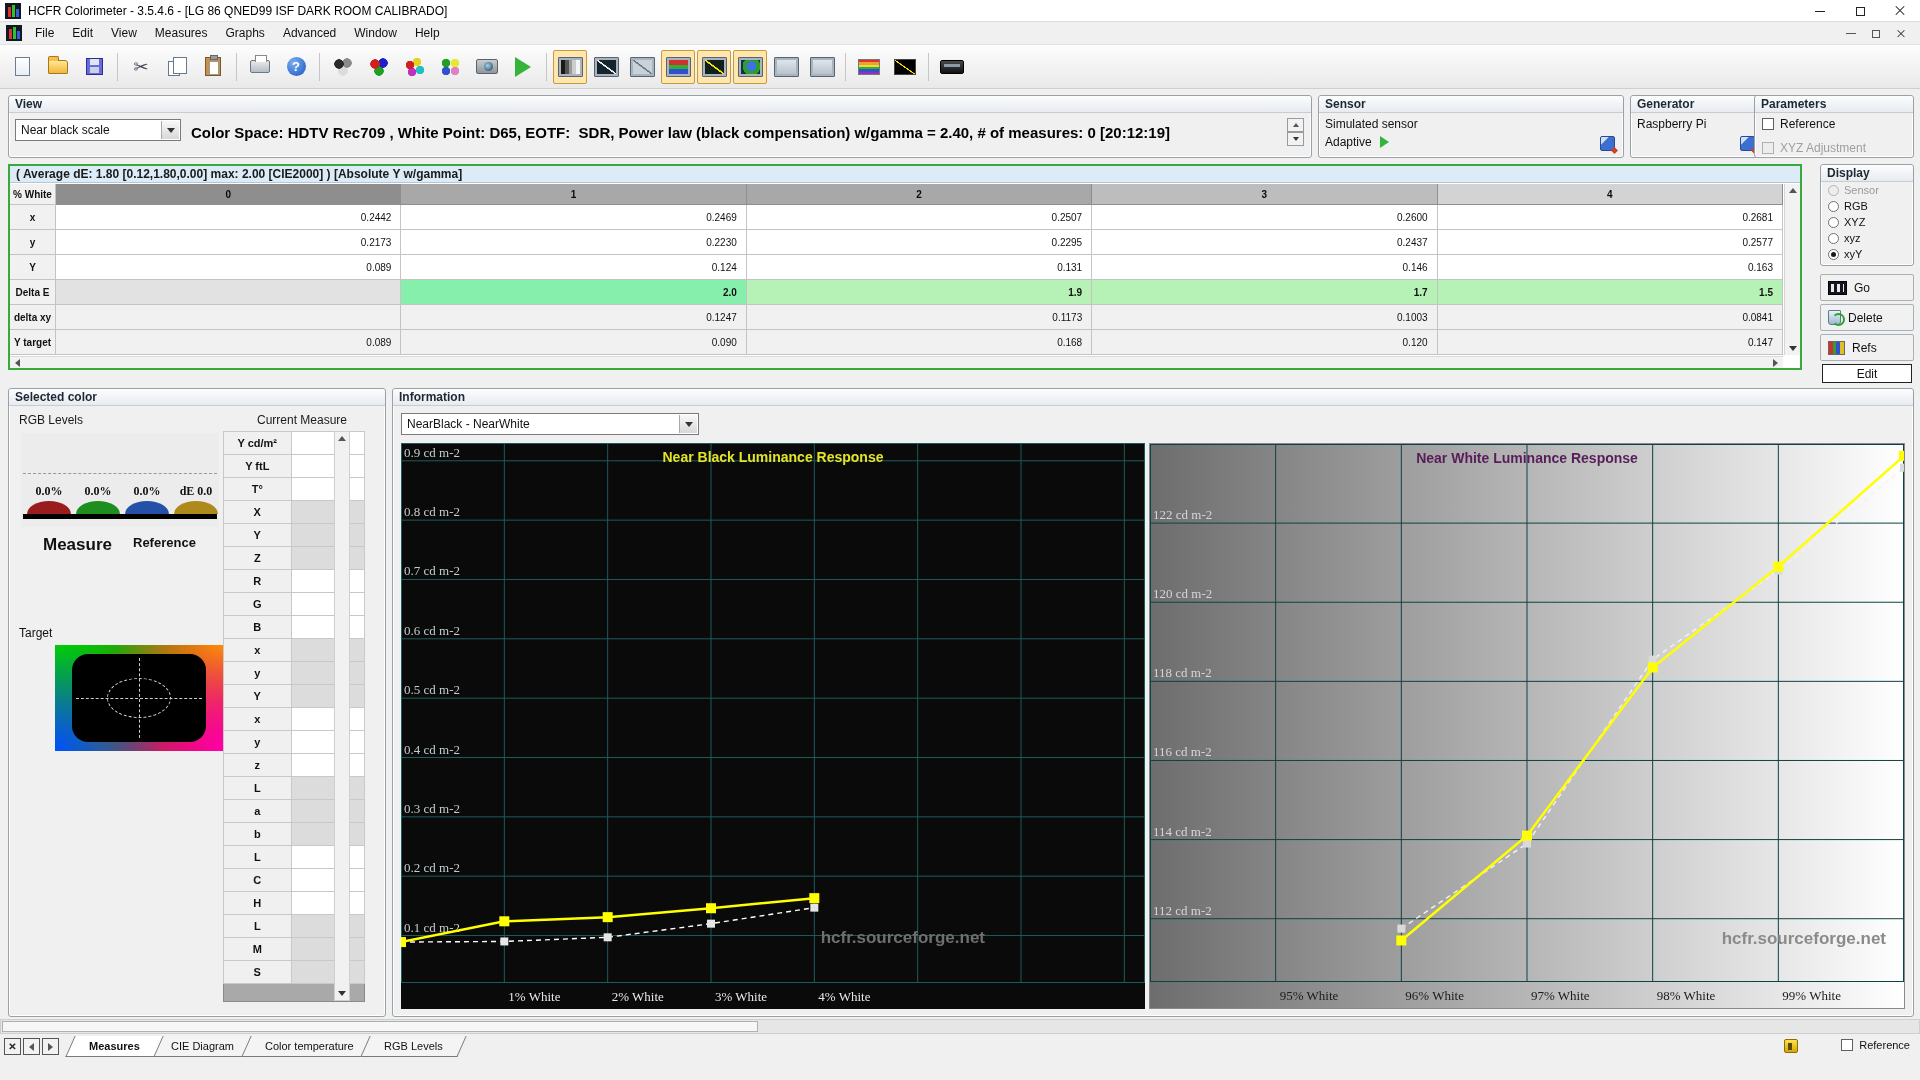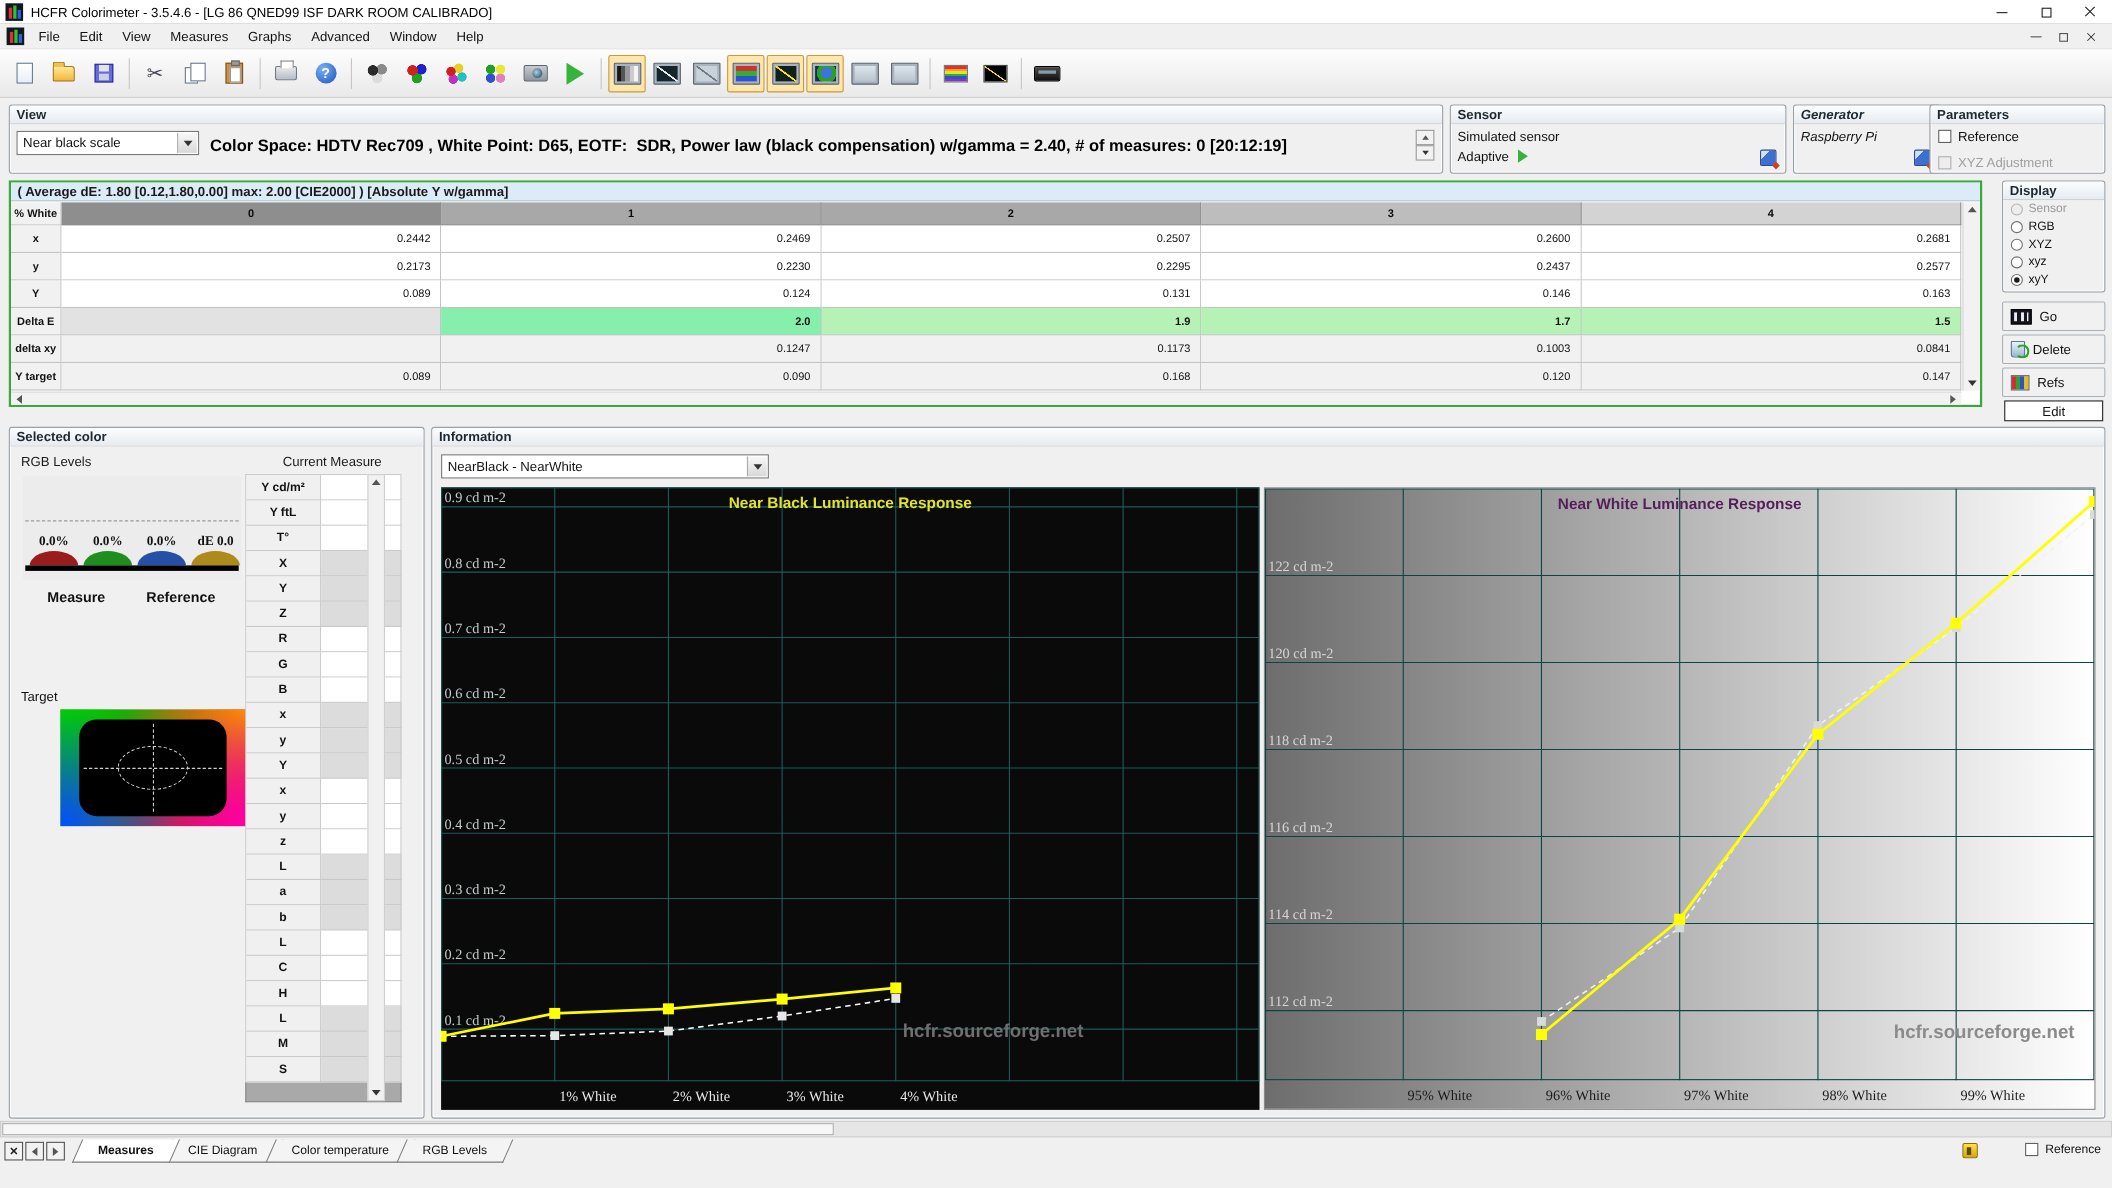--- a/index.html
+++ b/index.html
@@ -99,21 +99,21 @@
   .spin-b .arr-up{border-bottom-width:4px;border-left-width:3px;border-right-width:3px;}
   .spin-b .arr-dn{border-top-width:4px;border-left-width:3px;border-right-width:3px;}
 
   #sensor-panel{left:1318px;top:95px;width:306px;height:63px;}
   .p-line1{position:absolute;left:6px;top:21px;font-size:12px;}
   .p-line2{position:absolute;left:6px;top:39px;font-size:12px;display:flex;align-items:center;gap:8px;}
   .play-mini{width:0;height:0;border-left:9px solid #35b33a;border-top:6px solid transparent;border-bottom:6px solid transparent;display:inline-block;}
   .cfg-icon{position:absolute;right:8px;bottom:6px;width:15px;height:15px;background:linear-gradient(135deg,#cfe0f8 0 30%,#3d6fd0 31%);border:1px solid #2a4a90;border-radius:2px;}
   .cfg-icon::after{content:"";position:absolute;right:-3px;bottom:-3px;width:5px;height:5px;background:#d04020;transform:rotate(45deg);}
 
-  #generator-panel{left:1630px;top:95px;width:134px;height:63px;font-style:italic;}
+  #generator-panel{left:1630px;top:95px;width:134px;height:63px;}
   #parameters-panel{left:1754px;top:95px;width:160px;height:63px;}
   .cb-row{position:absolute;left:7px;display:flex;align-items:center;gap:6px;font-size:12px;}
   .checkbox{width:12px;height:12px;background:#fff;border:1px solid #606060;display:inline-block;}
   .cb-row.disabled{color:#9f9f9f;}
   .cb-row.disabled .checkbox{border-color:#b0b0b0;background:#ededed;}
 
   
   #measures-grid{position:absolute;left:8px;top:164px;width:1794px;height:206px;border:2px solid #3aa83a;background:#fff;}
   .grid-caption{height:17px;background:#dcebf8;border-bottom:1px solid #b9c6d2;font-weight:bold;font-size:12px;line-height:17px;padding-left:6px;color:#1a1a1a;}
   #grid-table{position:absolute;left:0;top:18px;right:17px;bottom:13px;display:flex;flex-direction:column;}
@@ -144,21 +144,21 @@
   #edit-btn{position:absolute;left:1822px;top:364px;width:90px;height:19px;background:#fff;border:1px solid #222;font-size:12px;display:flex;align-items:center;justify-content:center;}
 
   
   #selected-color-panel{left:8px;top:388px;width:378px;height:629px;}
   .sc-sub{position:absolute;font-size:12px;color:#1a1a1a;}
   #rgb-mini{position:absolute;left:12px;top:44px;width:198px;height:94px;background:#ececec;}
   #rgb-mini .dash{position:absolute;left:2px;right:2px;top:40px;border-top:1px dashed #999;}
   #rgb-mini .base{position:absolute;left:2px;right:2px;bottom:8px;height:5px;background:#000;}
   .mound{position:absolute;bottom:13px;width:44px;height:13px;border-radius:22px 22px 0 0/13px 13px 0 0;}
   .mound-label{position:absolute;bottom:28px;width:44px;text-align:center;font-family:"Liberation Serif",serif;font-weight:bold;font-size:12px;color:#111;}
-  #measure-lbl{position:absolute;left:34px;top:146px;font-weight:bold;font-size:13px;}
+  #measure-lbl{position:absolute;left:34px;top:146px;font-weight:bold;font-size:17px;}
   #reference-lbl{position:absolute;left:124px;top:146px;font-weight:bold;font-size:13px;}
   #target-lbl{position:absolute;left:10px;top:237px;font-size:12px;}
   #target-swatch{position:absolute;left:46px;top:256px;width:168px;height:106px;background:radial-gradient(circle at 0% 100%,#0050ff,transparent 55%),radial-gradient(circle at 100% 100%,#ff00a8,transparent 55%),radial-gradient(circle at 100% 0%,#ff9000,transparent 55%),radial-gradient(circle at 0% 0%,#00d000,transparent 60%),linear-gradient(120deg,#00b400,#e00040);}
   #target-inner{position:absolute;inset:9px 17px;background:#000;border-radius:16px;}
   .t-h{position:absolute;left:4px;right:4px;top:50%;border-top:1px dashed #cfcfcf;}
   .t-v{position:absolute;top:4px;bottom:4px;left:50%;border-left:1px dashed #cfcfcf;}
   .t-e{position:absolute;left:50%;top:50%;width:64px;height:40px;margin:-20px 0 0 -32px;border:1px dashed #cfcfcf;border-radius:50%;}
 
   #cm-table{position:absolute;left:214px;top:42px;width:127px;}
   #cm-rows{border-top:1px solid #c8c8c8;border-left:1px solid #c8c8c8;width:142px;}

